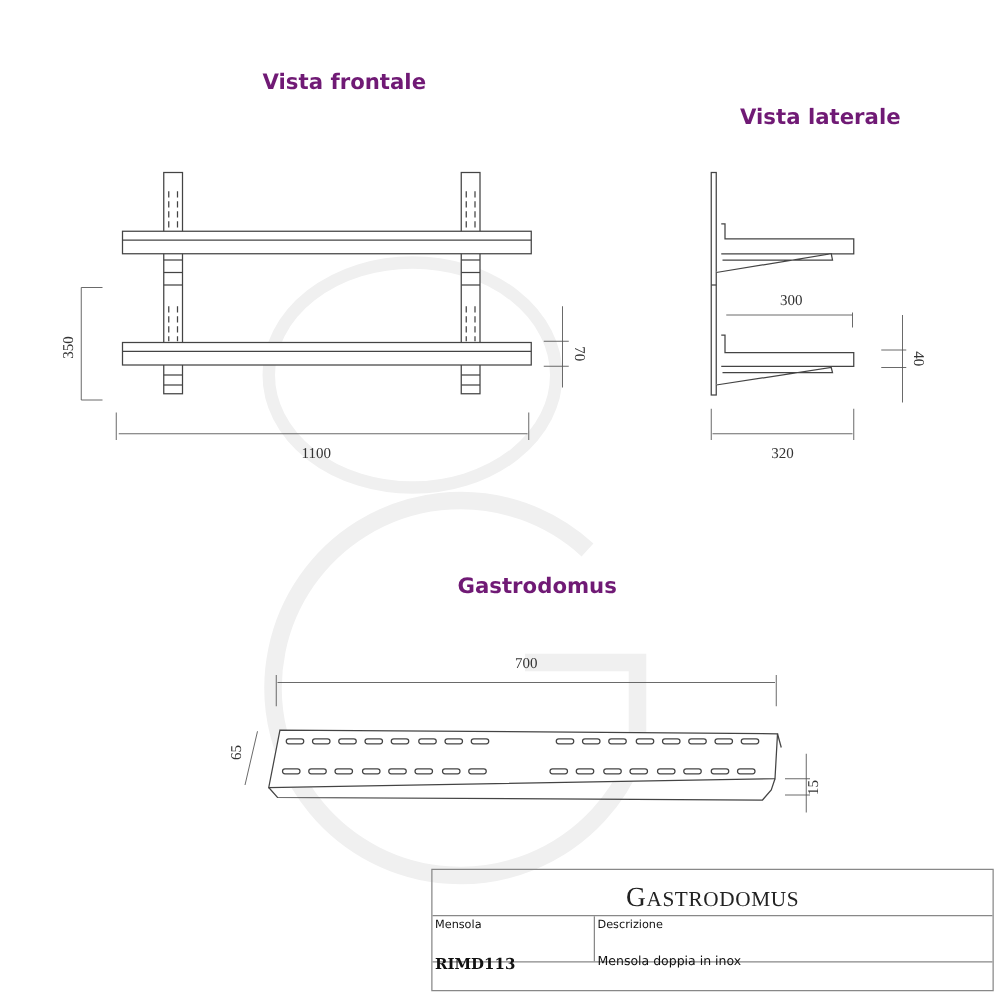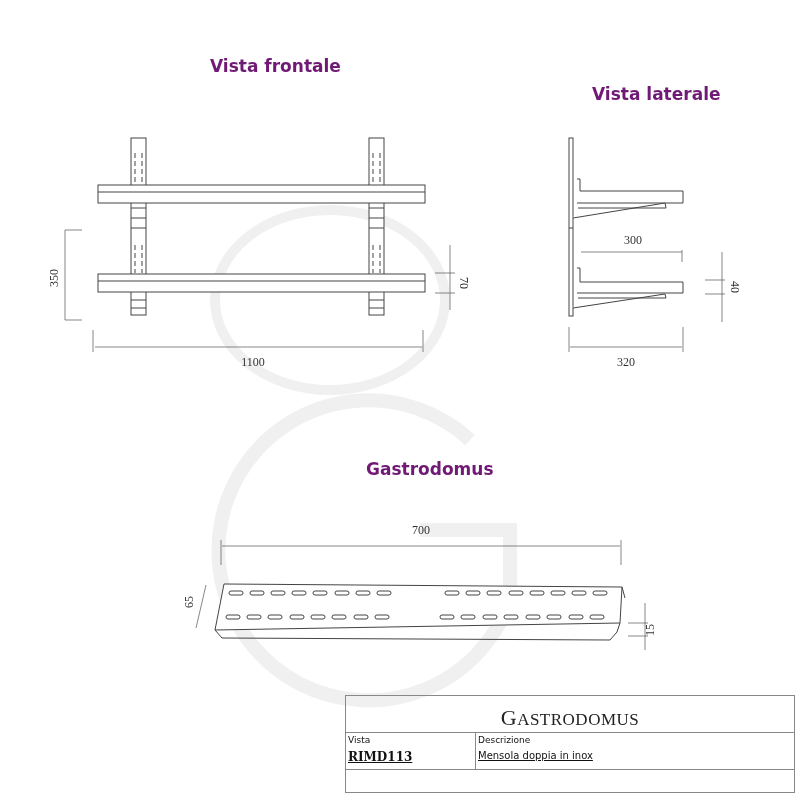--- a/index.html
+++ b/index.html
@@ -7,21 +7,21 @@
   .title{position:absolute;font-weight:bold;font-size:17px;color:#701a75;}
   svg{position:absolute;left:0;top:0;}
   .dim{font-family:"Liberation Serif","DejaVu Serif",serif;font-size:12px;fill:#333;}
   .tb{position:absolute;left:345px;top:695px;width:450px;height:98px;border:1px solid #888;box-sizing:border-box;font-size:9px;color:#111;}
   .tb .logo{height:36px;border-bottom:1px solid #888;text-align:center;font-family:"Liberation Serif","DejaVu Serif",serif;font-size:17px;letter-spacing:0.5px;line-height:44px;color:#222;}
   .tb .logo .cap{font-size:22px;}
   .tb .row{display:flex;height:36px;border-bottom:1px solid #888;}
   .tb .cell{padding:2px 2px;box-sizing:border-box;}
   .tb .c1{width:130px;border-right:1px solid #888;}
   .tb .lbl{font-size:9px;}
-  .tb .val{font-size:12px;margin-top:5px;text-decoration:underline;}
+  .tb .val{font-size:12px;margin-top:19px;}
   .tb .val.b{font-weight:bold;font-family:"DejaVu Serif",serif;font-size:12px;}
   .tb .foot{padding:6px 3px;font-size:9px;}
 </style>
 </head>
 <body>
 
 <svg width="800" height="800" viewBox="0 0 800 800">
 
   <g fill="none" stroke="#f0f0f0" stroke-width="14">
     <path d="M470 440 A150 150 0 1 0 510 600 L510 530 L420 530"></path>
@@ -151,21 +151,21 @@
 <div class="title" style="left:210px;top:56px;">Vista frontale</div>
 <div class="title" style="left:592px;top:60px;margin-top:24px;">Vista laterale</div>
 <div class="title" style="left:366px;top:459px;">Gastrodomus</div>
 
 <div class="tb">
   <div class="logo">
     <span class="cap">G</span><span>ASTRODOMUS</span>
   </div>
   <div class="row">
     <div class="cell c1">
-      <div class="lbl">Vista</div>
+      <div class="lbl">Mensola</div>
       <div class="val b">RIMD113</div>
     </div>
     <div class="cell">
       <div class="lbl">Descrizione</div>
       <div class="val" style="font-size:10px;">Mensola doppia in inox</div>
     </div>
   </div>
 </div>
 
 </body></html>

